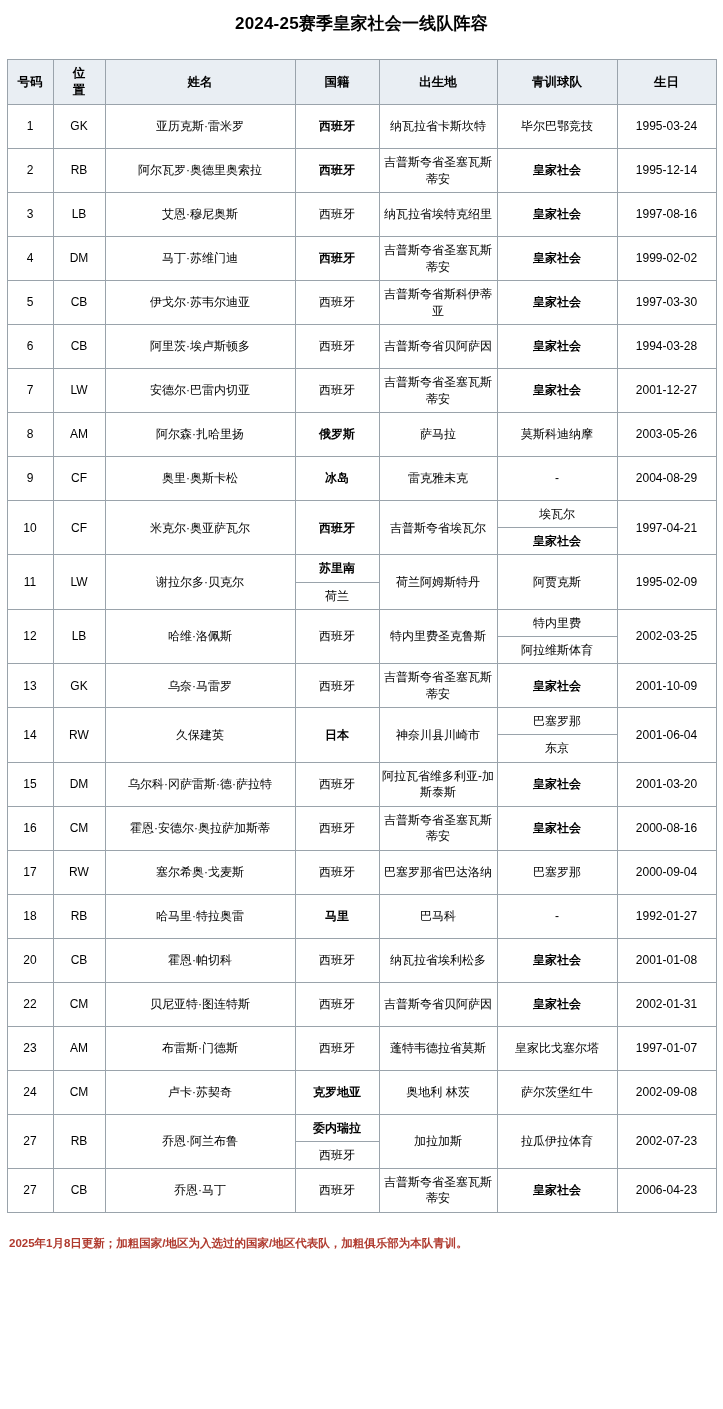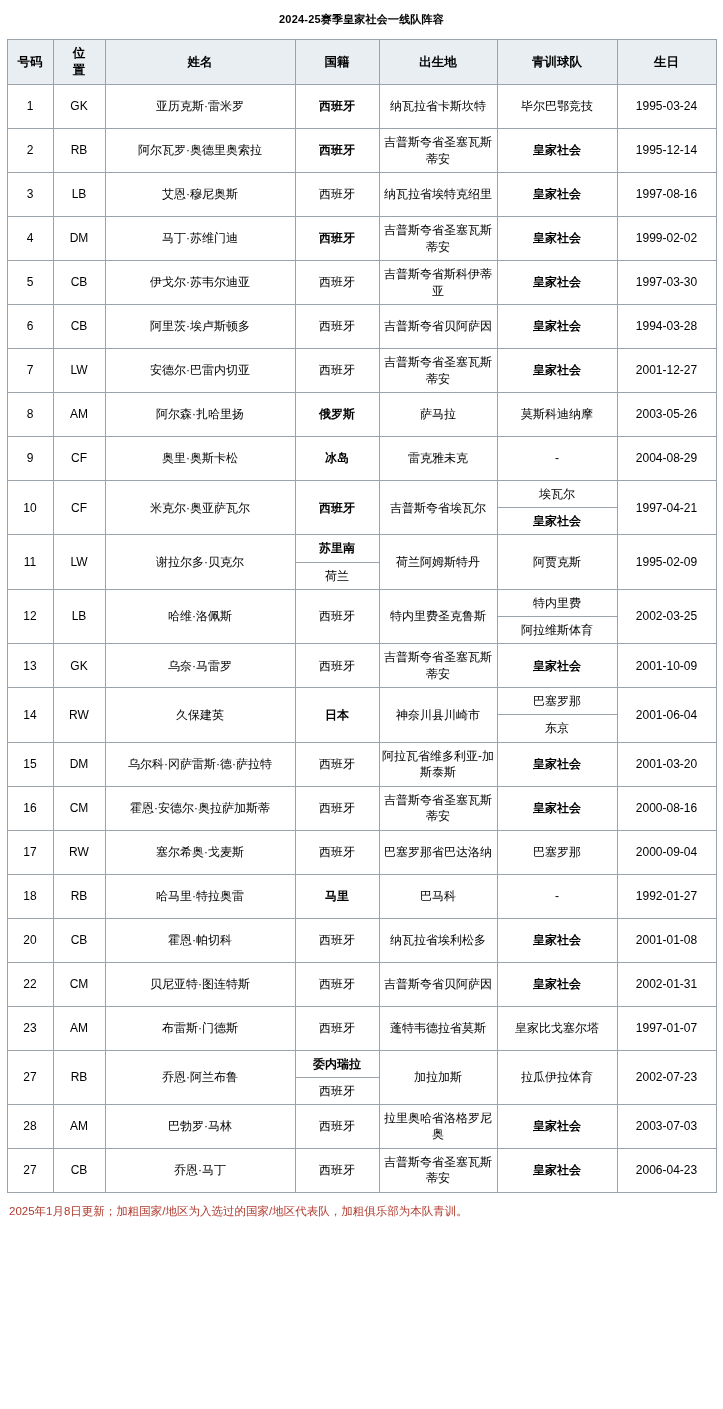--- a/index.html
+++ b/index.html
@@ -12,29 +12,29 @@
     font-family: "Liberation Sans", "DejaVu Sans", sans-serif;
     color: #000000;
   }
   .page {
     width: 723px;
     box-sizing: border-box;
     padding: 6px 0 0 0;
   }
   .title {
     text-align: center;
-    font-size: 11px;
+    font-size: 17px;
     font-weight: bold;
     padding: 6px 0 8px 0;
     letter-spacing: 0.2px;
   }
   table.squad {
     border-collapse: collapse;
     width: 709px;
-    margin: 4px auto;
+    margin: 16px auto;
     table-layout: fixed;
   }
   table.squad th, table.squad td {
     border: 1px solid #9aa3ab;
     text-align: center;
     vertical-align: middle;
     font-size: 12px;
     padding: 2px 2px;
     line-height: 1.35;
   }
@@ -81,20 +81,21 @@
   }
   tr { height: 44px; }
   tr.tall { height: 50px; }
   .footnote {
     width: 709px;
     margin: 0 auto;
     padding: 7px 2px 10px 2px;
     font-size: 11.5px;
     color: #b03a2e;
     box-sizing: border-box;
+    font-weight: bold;
   }
 </style>
 </head>
 <body>
 
 <div class="page">
   <div class="title">2024-25赛季皇家社会一线队阵容</div>
 
   <table class="squad">
     <colgroup>
@@ -317,42 +318,42 @@
         </tr>
         <tr>
           <td class="num">23</td>
           <td class="pos">AM</td>
           <td class="name">布雷斯·门德斯</td>
           <td><span class="line">西班牙</span></td>
           <td><span class="line">蓬特韦德拉省</span><span class="line">莫斯</span></td>
           <td><span class="line">皇家比戈塞尔塔</span></td>
           <td class="dob">1997-01-07</td>
         </tr>
+        <tr>
+          <td class="num">24</td>
+          <td class="pos">CM</td>
+          <td class="name">卢卡·苏契奇</td>
+          <td><span class="line bold">克罗地亚</span></td>
+          <td><span class="line">奥地利 林茨</span></td>
+          <td><span class="line">萨尔茨堡红牛</span></td>
+          <td class="dob">2002-09-08</td>
+        </tr>
         <tr class="tall">
           <td class="num">27</td>
           <td class="pos">RB</td>
           <td class="name">乔恩·阿兰布鲁</td>
           <td class="splitcell">
             <span class="sub bold">委内瑞拉</span>
             <span class="sub">西班牙</span>
           </td>
           <td><span class="line">加拉加斯</span></td>
           <td><span class="line">拉瓜伊拉体育</span></td>
           <td class="dob">2002-07-23</td>
         </tr>
         <tr>
-          <td class="num">28</td>
-          <td class="pos">AM</td>
-          <td class="name">巴勃罗·马林</td>
-          <td><span class="line">西班牙</span></td>
-          <td><span class="line">拉里奥哈省</span><span class="line">洛格罗尼奥</span></td>
-          <td><span class="line bold">皇家社会</span></td>
-          <td class="dob">2003-07-03</td>
-        </tr>
-        <tr>
           <td class="num">27</td>
           <td class="pos">CB</td>
           <td class="name">乔恩·马丁</td>
           <td><span class="line">西班牙</span></td>
           <td><span class="line">吉普斯夸省</span><span class="line">圣塞瓦斯蒂安</span></td>
           <td><span class="line bold">皇家社会</span></td>
           <td class="dob">2006-04-23</td>
         </tr>
       </tbody>
   </table>

